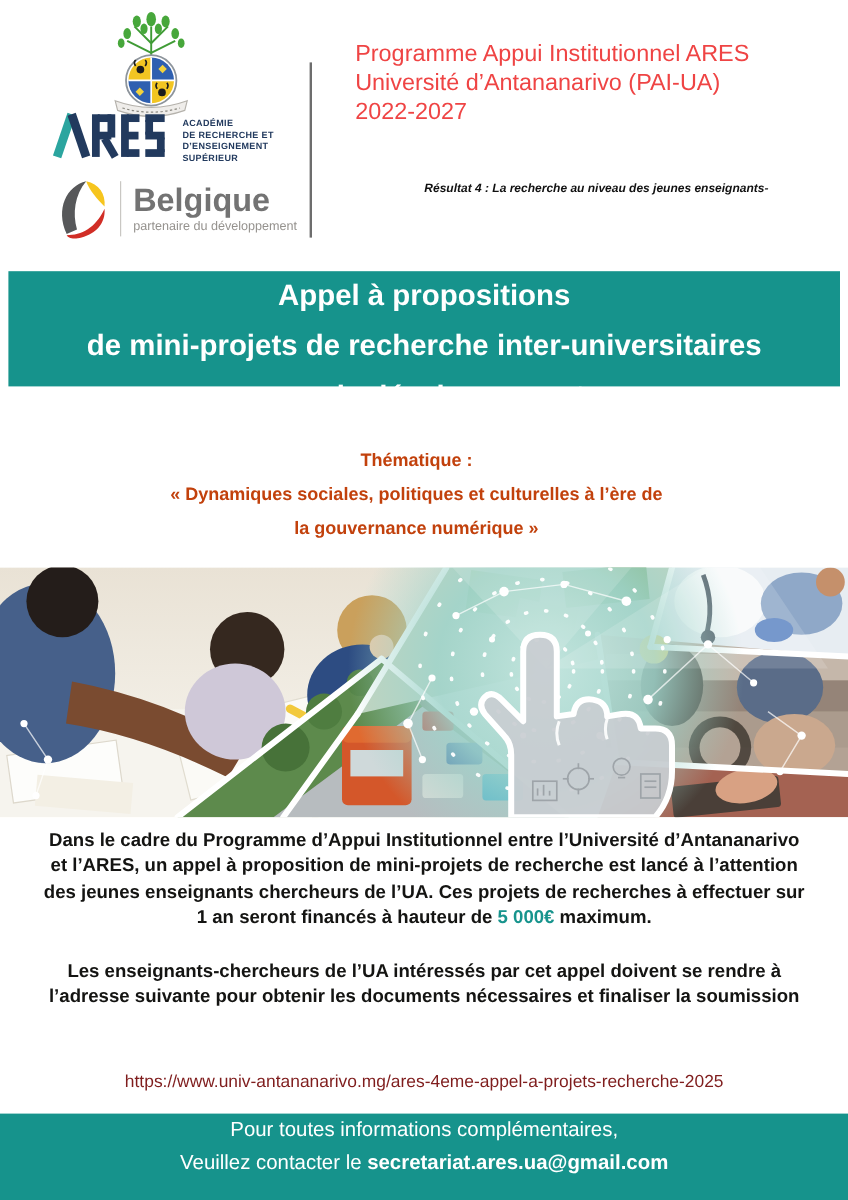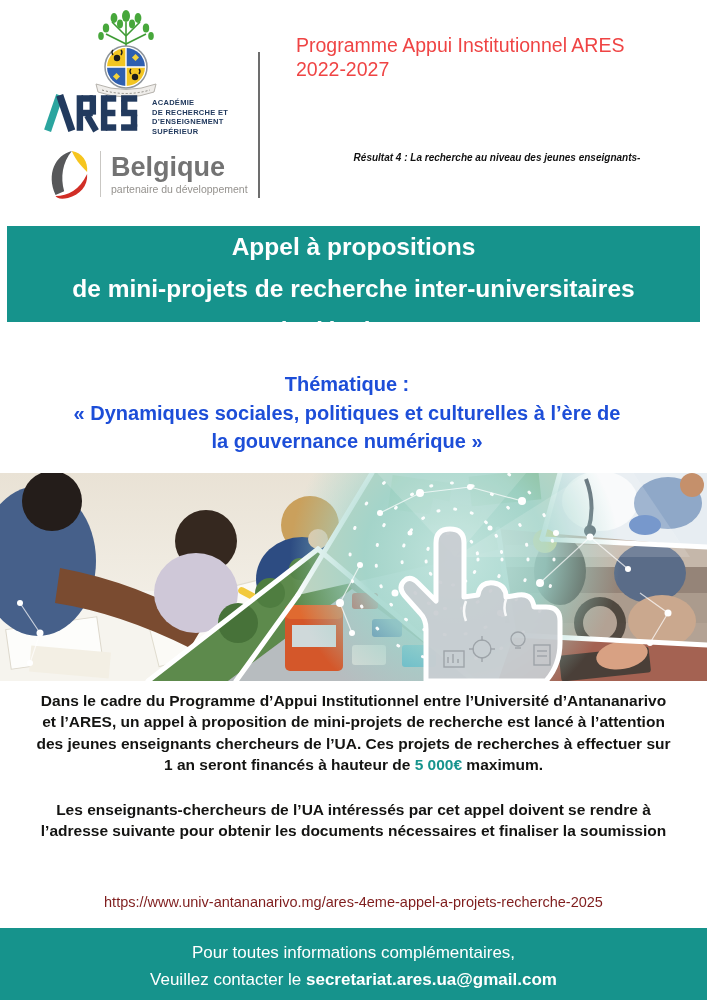--- a/index.html
+++ b/index.html
@@ -19,37 +19,37 @@
               font-size:19.5px;line-height:24px;color:#ef4444;}
   .result{position:absolute;left:292px;top:149px;width:410px;text-align:center;
           font-size:10px;font-weight:bold;font-style:italic;line-height:17.5px;color:#111;}
 
   
   .banner{position:absolute;left:7px;top:226px;width:693px;height:96px;background:#16938c;
           color:#ffffff;font-weight:bold;font-size:24.5px;text-align:center;line-height:42px;}
 
   
   .them{position:absolute;left:0;top:370px;width:694px;text-align:center;
-        color:#1d4ed8;font-weight:bold;font-size:20px;line-height:28.5px;}
+        color:#c2410c;font-weight:bold;font-size:15px;line-height:28.5px;}
 
   
   .collage{position:absolute;left:0;top:473px;width:707px;height:208px;}
 
   
   .para{position:absolute;left:28px;width:651px;text-align:center;font-weight:bold;
         font-size:15.5px;line-height:21.4px;color:#141412;}
   .para .ln{white-space:nowrap;}
   .accent{color:#17948d;text-align:center;}
   .p1{top:690px;} .p2{top:799px;}
   .url{position:absolute;left:0;top:894px;width:707px;text-align:center;
        font-size:14.5px;font-weight:normal;color:#7f1d1d;}
 
   
   .footer{position:absolute;left:0;top:928px;width:707px;height:72px;background:#16938c;
-          color:#ffffff;text-align:center;font-size:17px;line-height:27px;padding-top:11px;
+          color:#ffffff;text-align:center;font-size:17px;line-height:27px;
           box-sizing:border-box;}
   .footer b{font-weight:bold;}
 </style>
 </head>
 <body>
 
 <div class="page">
 
   <div class="crest">
     <svg width="84" height="92" viewBox="0 0 84 92">
@@ -137,20 +137,21 @@
     <div>
       <div class="belg-word">Belgique</div>
       <div class="belg-tag">partenaire du développement</div>
     </div>
   </div>
 
   <div class="hdr-divider"></div>
 
   <div class="prog-title">
     <div>Programme Appui Institutionnel ARES</div>
+    <div>Université d’Antananarivo (PAI-UA)</div>
     <div>2022-2027</div>
   </div>
 
   <div class="result">
     <div>Résultat 4 : La recherche au niveau des jeunes enseignants-</div>
   </div>
 
   <div class="banner">
     <div>Appel à propositions</div>
     <div>de mini-projets de recherche inter-universitaires</div>

